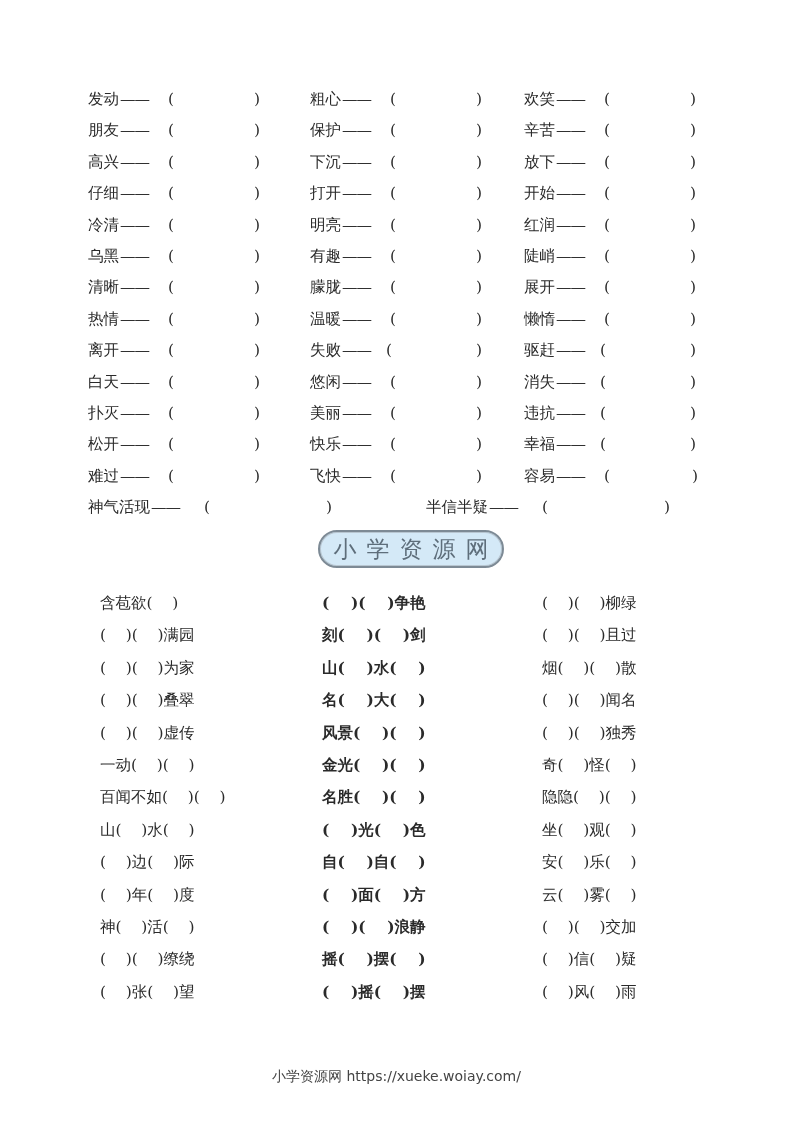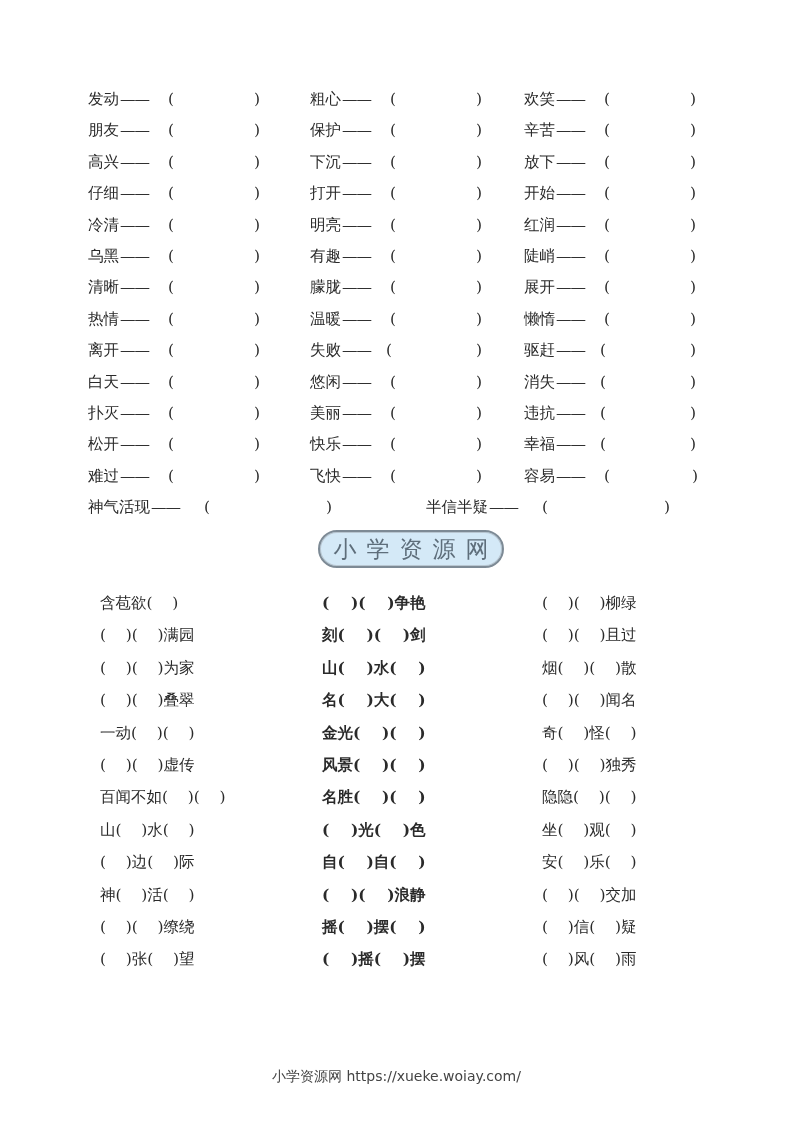--- a/index.html
+++ b/index.html
@@ -141,43 +141,48 @@
       <span class="idiom ic0">(    )(    )为家</span>
       <span class="idiom ic1">山(    )水(    )</span>
       <span class="idiom ic2">烟(    )(    )散</span>
     </div>
   <div class="idiom-row">
       <span class="idiom ic0">(    )(    )叠翠</span>
       <span class="idiom ic1">名(    )大(    )</span>
       <span class="idiom ic2">(    )(    )闻名</span>
     </div>
   <div class="idiom-row">
+      <span class="idiom ic0">(    )(    )虚传</span>
+      <span class="idiom ic1">风景(    )(    )</span>
+      <span class="idiom ic2">(    )(    )独秀</span>
+    </div>
+  <div class="idiom-row">
       <span class="idiom ic0">一动(    )(    )</span>
       <span class="idiom ic1">金光(    )(    )</span>
       <span class="idiom ic2">奇(    )怪(    )</span>
-    </div>
-  <div class="idiom-row">
-      <span class="idiom ic0">(    )(    )虚传</span>
-      <span class="idiom ic1">风景(    )(    )</span>
-      <span class="idiom ic2">(    )(    )独秀</span>
     </div>
   <div class="idiom-row">
       <span class="idiom ic0">百闻不如(    )(    )</span>
       <span class="idiom ic1">名胜(    )(    )</span>
       <span class="idiom ic2">隐隐(    )(    )</span>
     </div>
   <div class="idiom-row">
       <span class="idiom ic0">山(    )水(    )</span>
       <span class="idiom ic1">(    )光(    )色</span>
       <span class="idiom ic2">坐(    )观(    )</span>
     </div>
   <div class="idiom-row">
       <span class="idiom ic0">(    )边(    )际</span>
       <span class="idiom ic1">自(    )自(    )</span>
       <span class="idiom ic2">安(    )乐(    )</span>
+    </div>
+  <div class="idiom-row">
+      <span class="idiom ic0">(    )年(    )度</span>
+      <span class="idiom ic1">(    )面(    )方</span>
+      <span class="idiom ic2">云(    )雾(    )</span>
     </div>
   <div class="idiom-row">
       <span class="idiom ic0">神(    )活(    )</span>
       <span class="idiom ic1">(    )(    )浪静</span>
       <span class="idiom ic2">(    )(    )交加</span>
     </div>
   <div class="idiom-row">
       <span class="idiom ic0">(    )(    )缭绕</span>
       <span class="idiom ic1">摇(    )摆(    )</span>
       <span class="idiom ic2">(    )信(    )疑</span>

